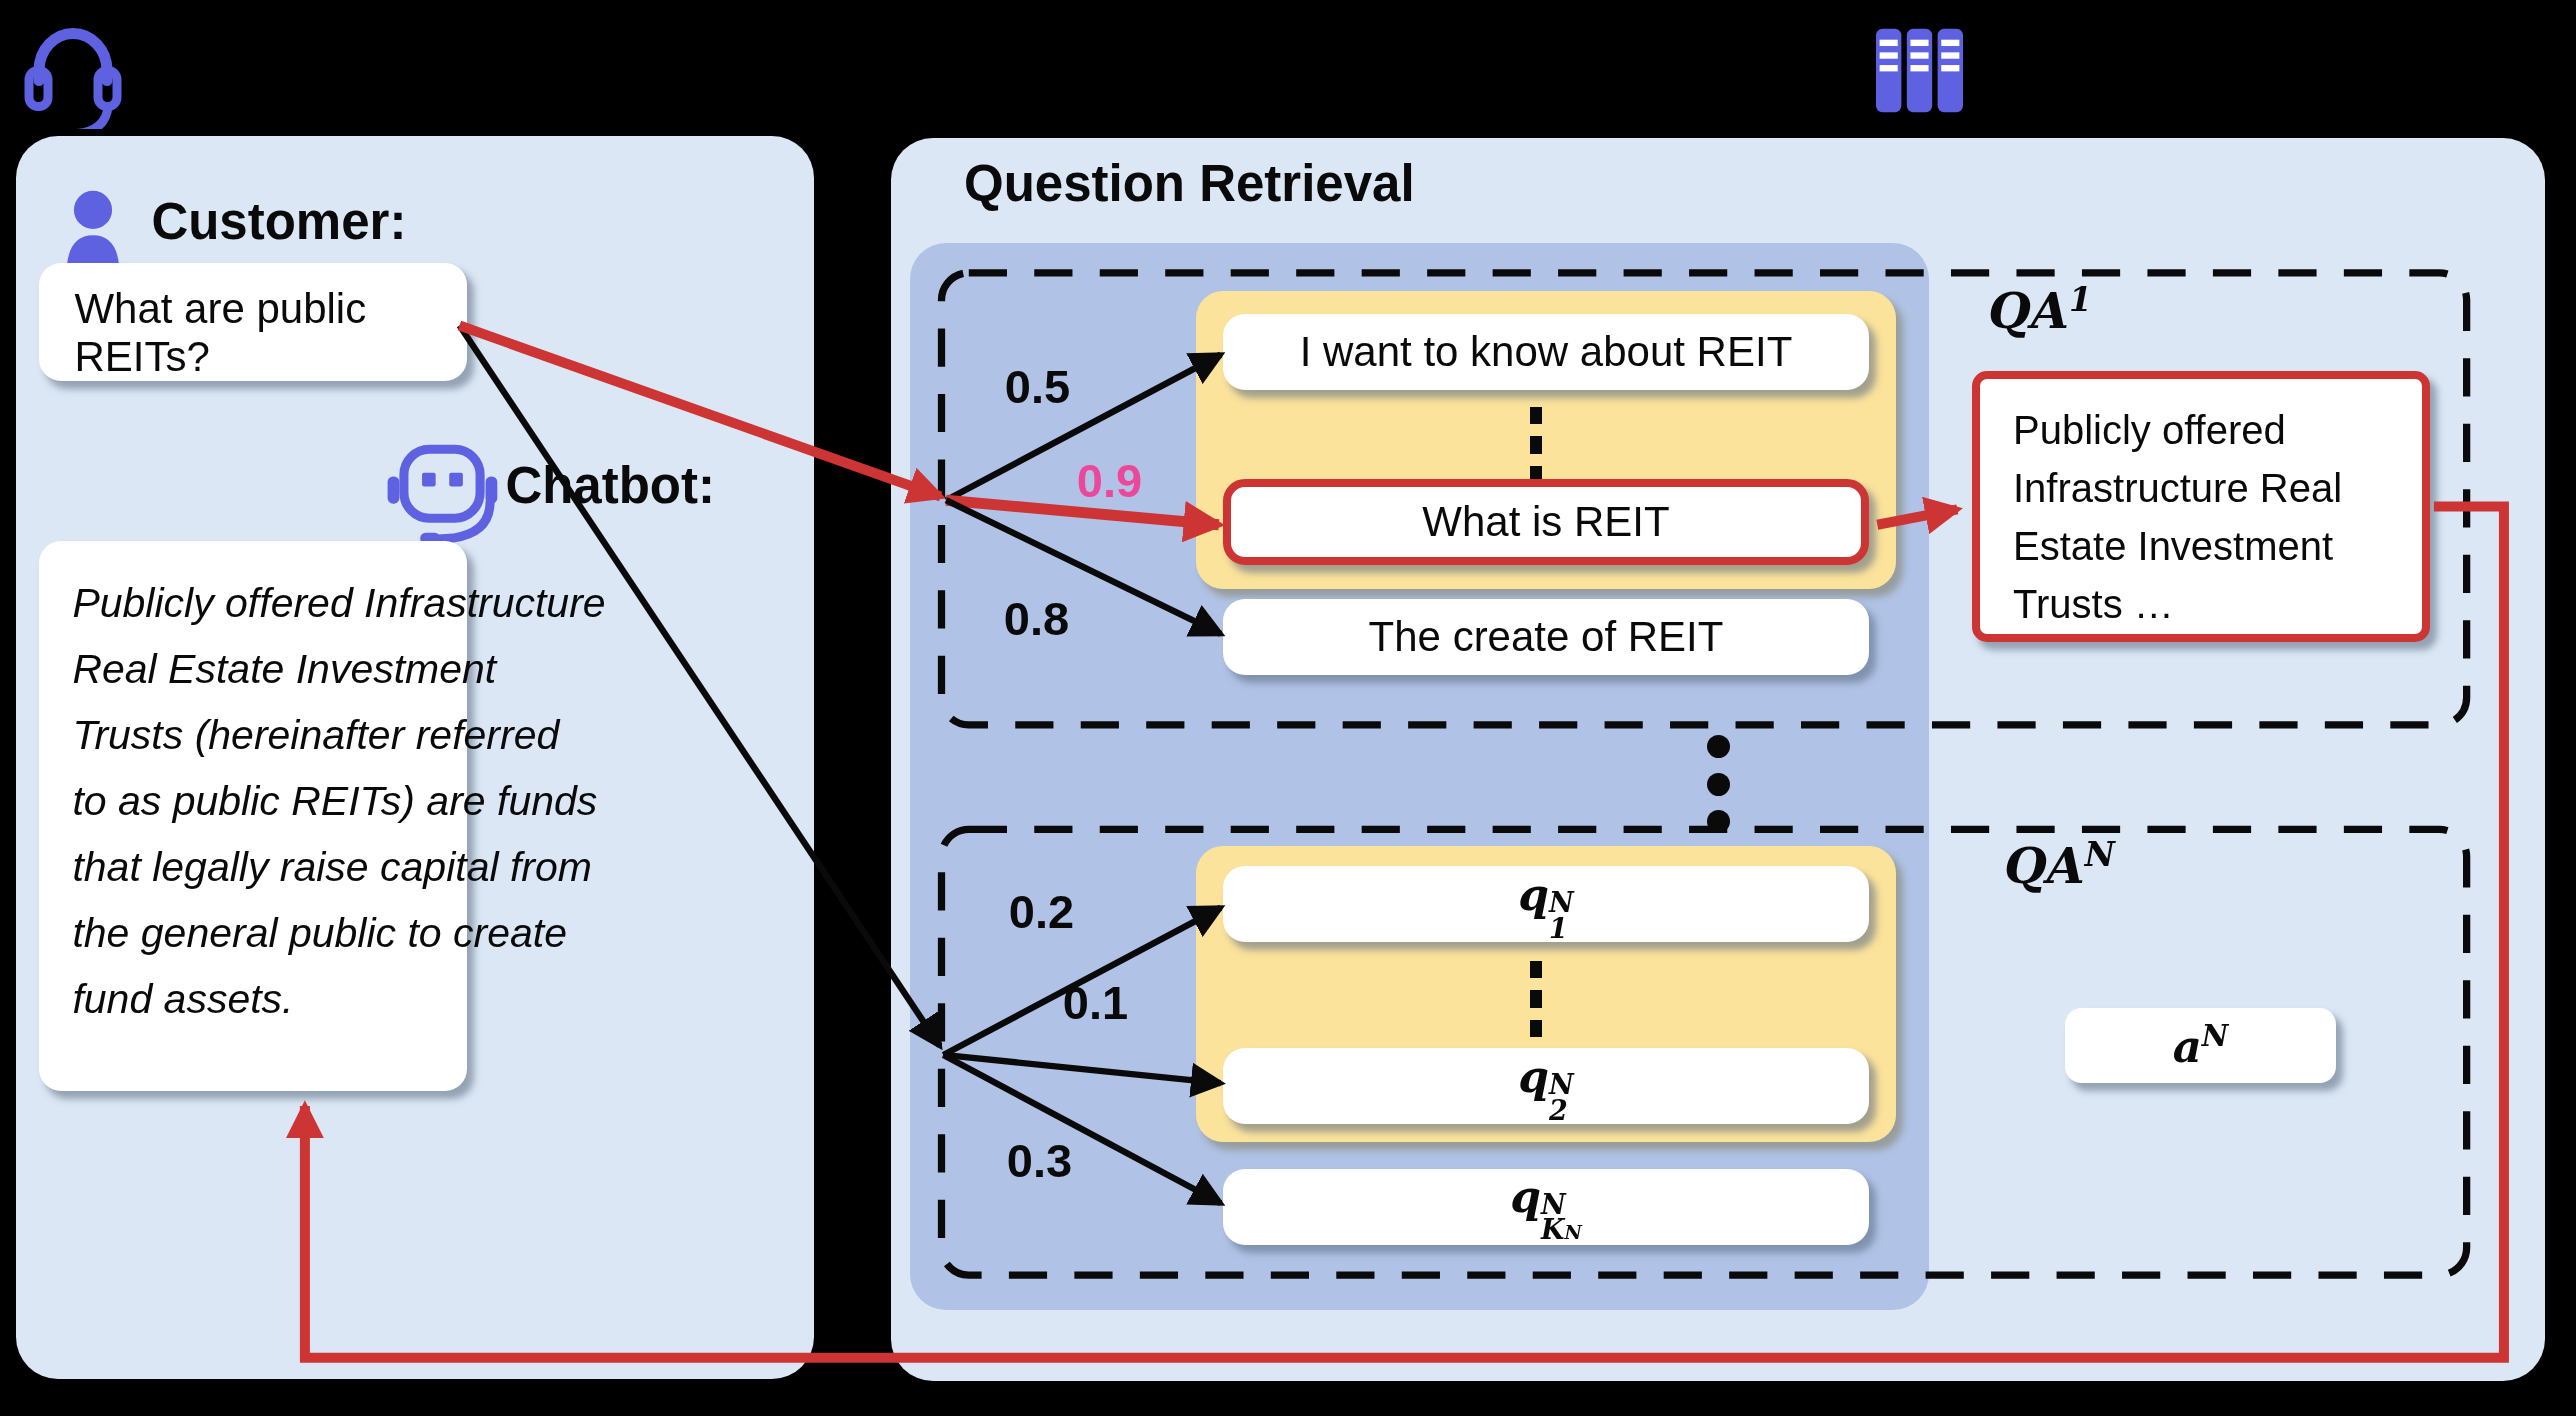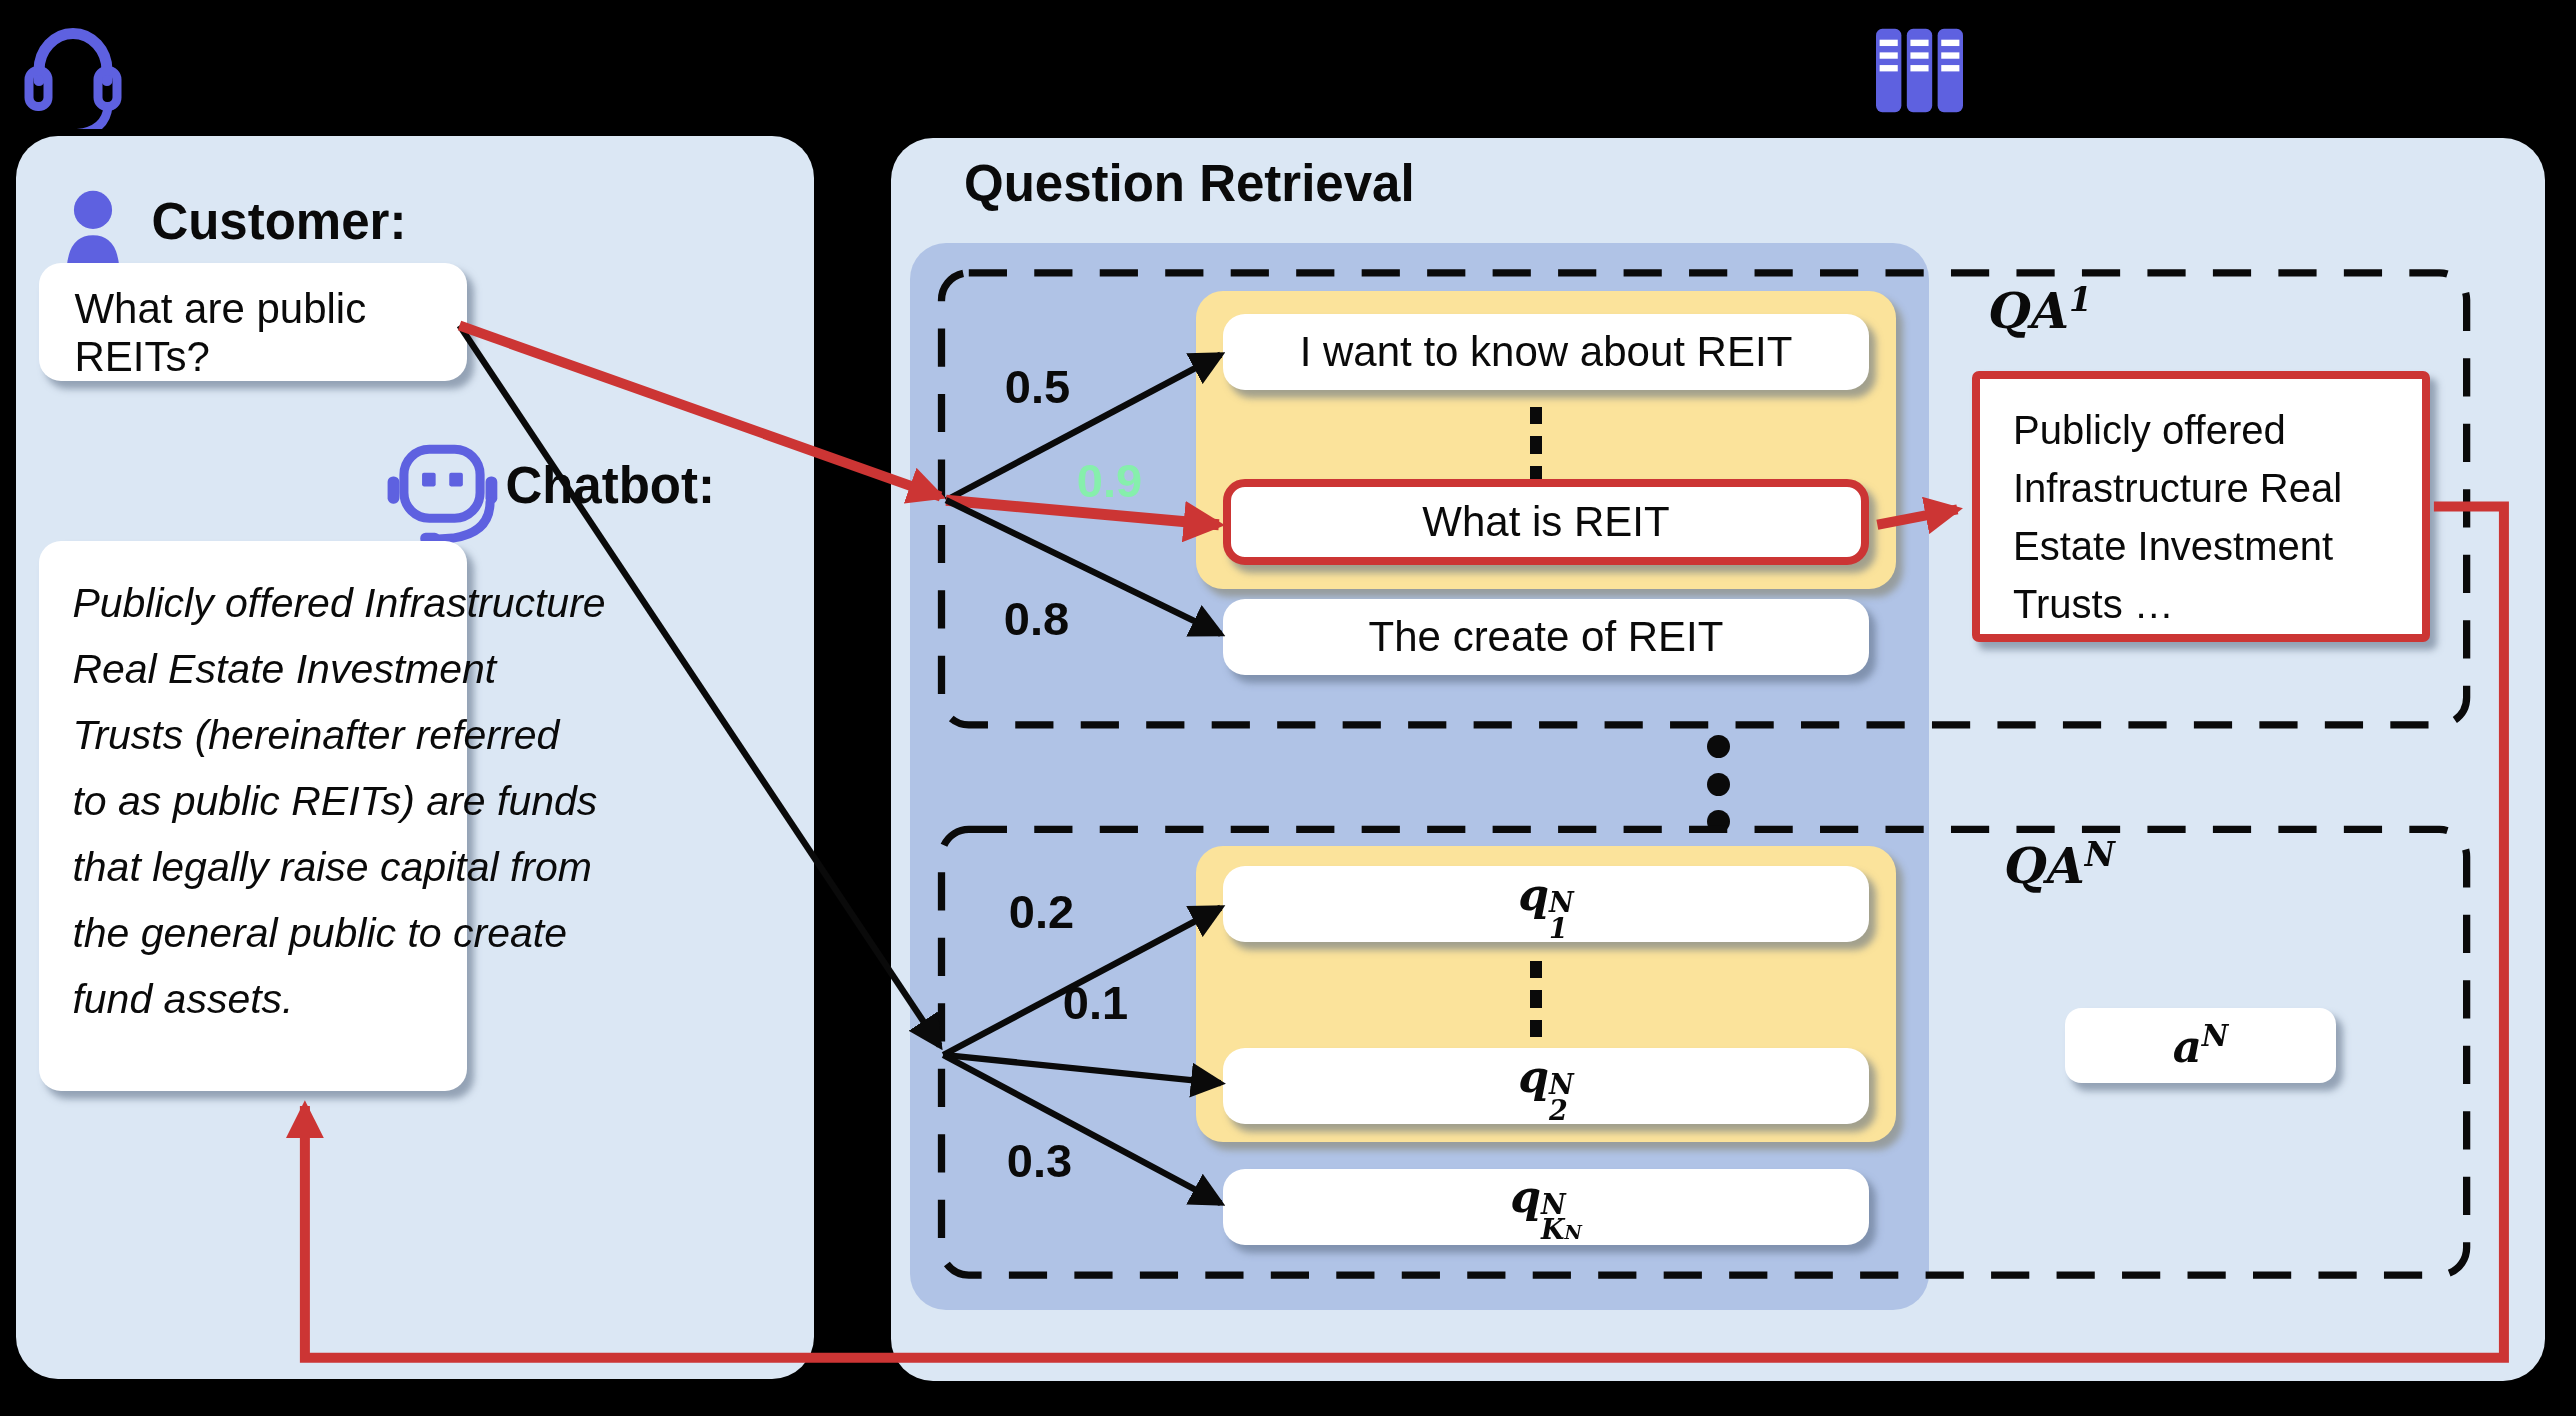--- a/index.html
+++ b/index.html
@@ -7,21 +7,21 @@
           font-family:"Liberation Sans", sans-serif;}
   .panel{position:absolute;background:#dbe7f4;border-radius:42px;}
   .abs{position:absolute;}
   .whitebox{position:absolute;background:#ffffff;border-radius:22px;
             box-shadow:6.4px 7.3px 7.3px rgba(90,105,130,.55);box-sizing:border-box;}
   .centered{display:flex;align-items:center;justify-content:center;}
   .qtext{font-size:42px;color:#0a0a0a;}
   .label-bold{font-weight:bold;color:#0a0a0a;}
   .score{position:absolute;width:109px;height:60px;text-align:center;font-size:47px;
          font-weight:bold;color:#0a0a0a;z-index:12;line-height:60px;}
-  .score.red{color:#86efac;}
+  .score.red{color:#ec4899;}
   .inner-box{position:absolute;background:#b0c3e6;border-radius:36px;}
   .yellowbox{position:absolute;background:#fbe39b;border-radius:27px;
              box-shadow:6.4px 7.3px 7.3px rgba(120,110,70,.45);}
   .mathtxt{font-family:"DejaVu Serif", serif;font-style:italic;font-weight:bold;color:#0a0a0a;}
   .qa-label{position:absolute;font-family:"DejaVu Serif", serif;font-style:italic;
             font-weight:bold;font-size:49px;color:#0a0a0a;z-index:12;}
   .qa-label sup{font-size:33px;}
   .mstack{display:inline-flex;flex-direction:column;align-items:flex-start;
           font-size:27px;line-height:25.5px;transform:translateY(1.8px);}
   .msubsub{font-size:19px;}
@@ -122,21 +122,21 @@
   </div>
 
   <div class="whitebox centered" style="left:1223px;top:599px;width:646px;height:76px;z-index:6;">
     <span class="qtext">The create of REIT</span>
   </div>
 
   <div class="qa-label" style="left:1937px;top:280px;width:155px;text-align:right;">
     <span>QA</span><sup>1</sup>
   </div>
 
-  <div class="whitebox" style="left:1972px;top:371px;width:458px;height:271px;border:8.2px solid #cc3534;border-radius:7px;padding:22px 0 0 33px;z-index:6;">
+  <div class="whitebox" style="left:1972px;top:371px;width:458px;height:271px;border:8.2px solid #cc3534;border-radius:15px;padding:22px 0 0 33px;z-index:6;">
     <div style="font-size:40px;line-height:58px;color:#0a0a0a;">
       <div class="chat-line">Publicly offered</div>
       <div class="chat-line">Infrastructure Real</div>
       <div class="chat-line">Estate Investment</div>
       <div class="chat-line">Trusts …</div>
     </div>
   </div>
 
   <div class="bigdots-col" style="left:1707px;top:735px;">
     <div class="dot"></div>

